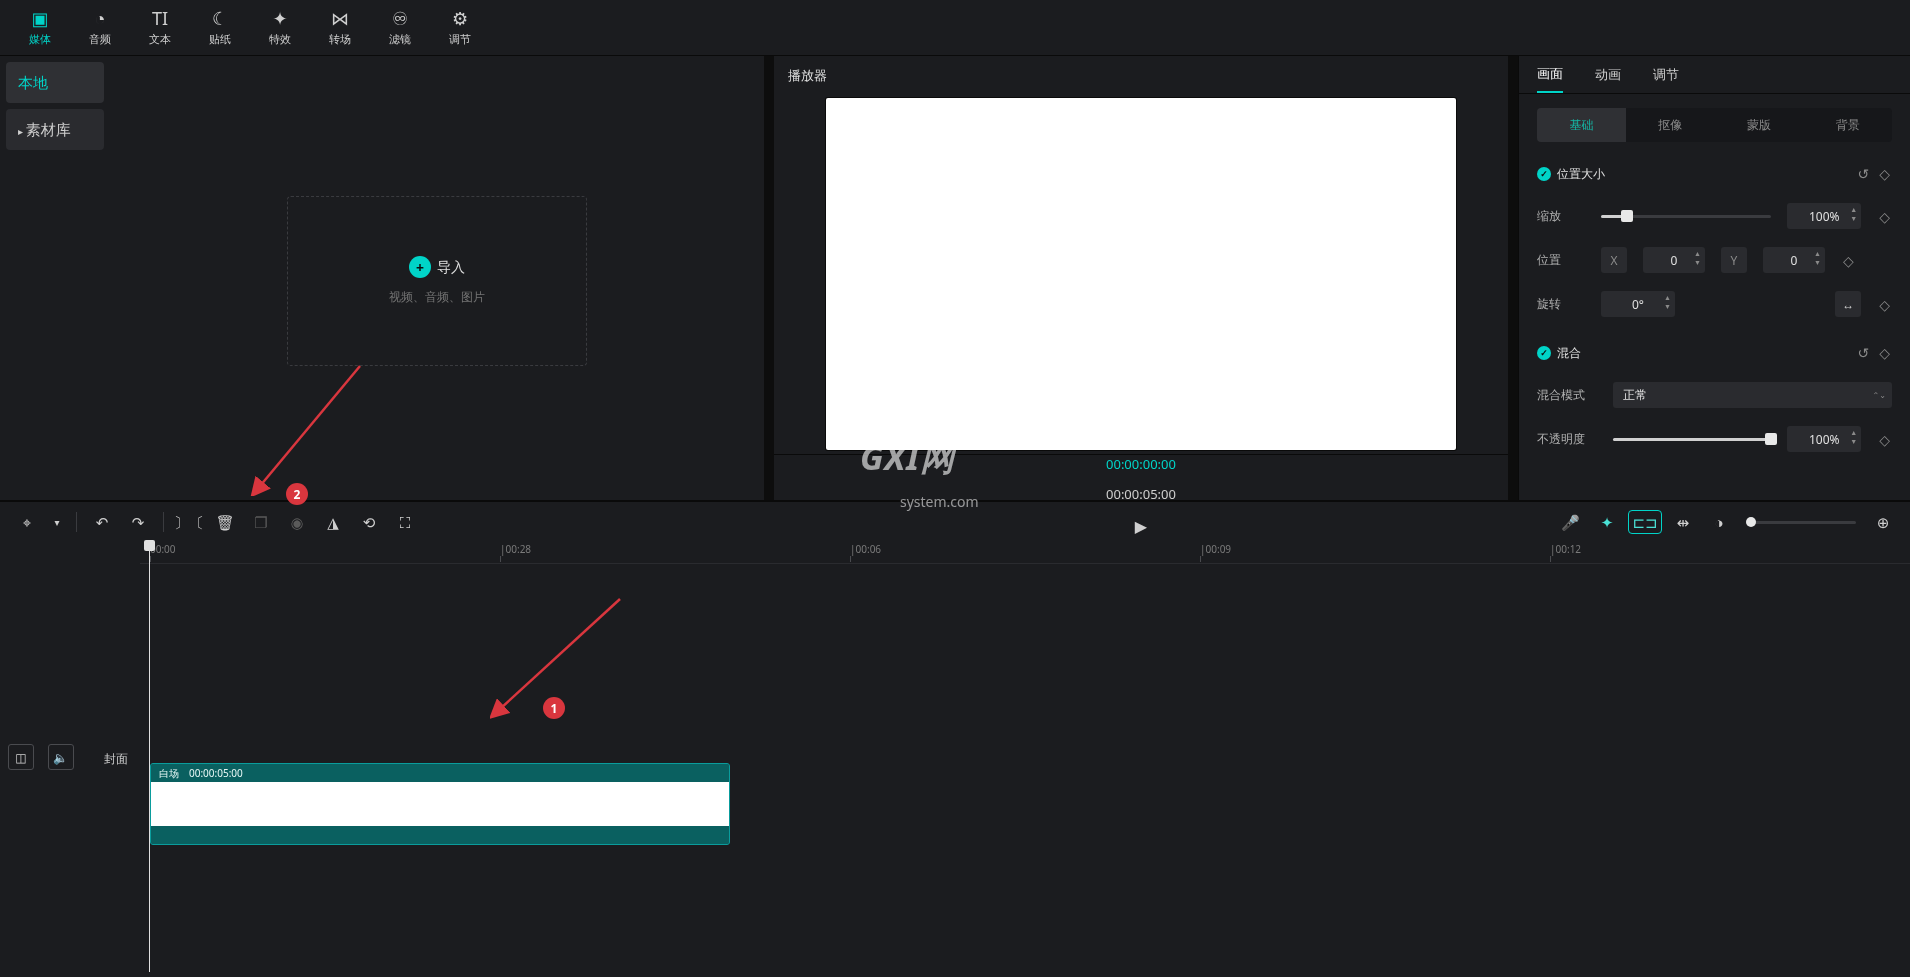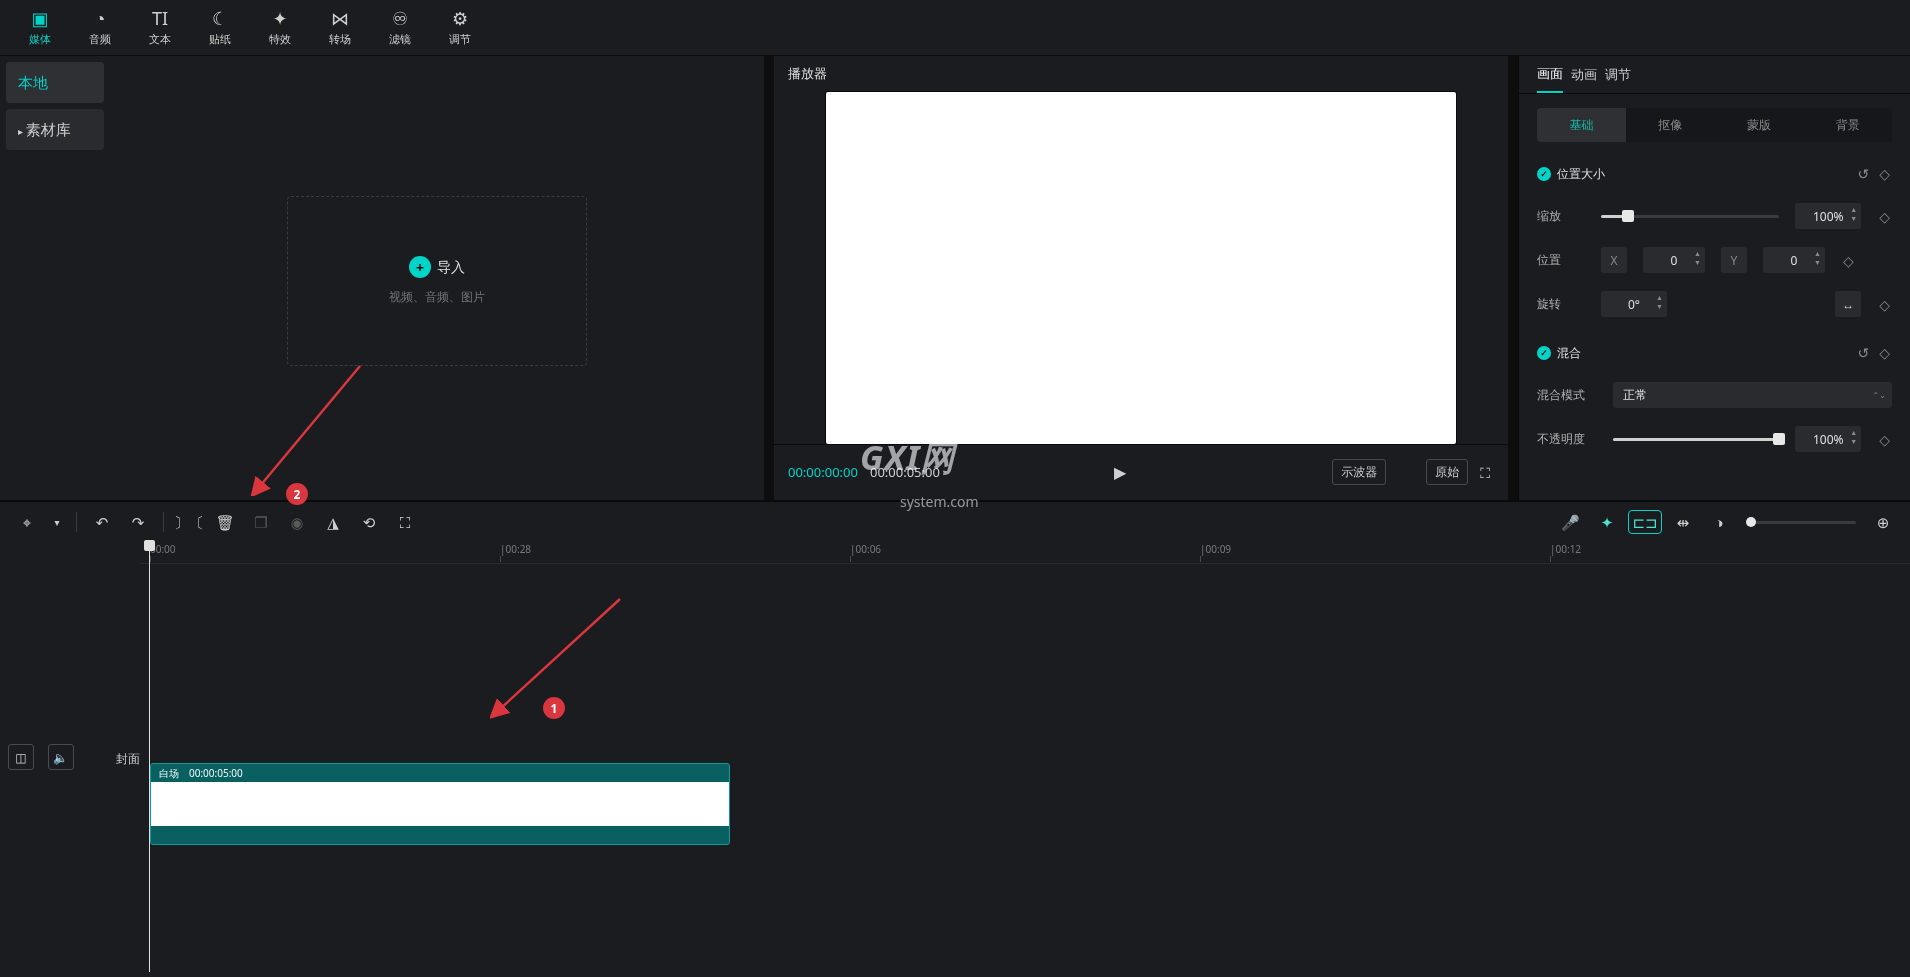--- a/index.html
+++ b/index.html
@@ -148,26 +148,27 @@
   background: #1b1c1f;
 }
 .player-canvas {
   width: 630px;
   height: 352px;
   background: #fff;
   border-radius: 2px;
   box-shadow: 0 0 0 1px #0a0a0a;
 }
 .player-controls {
-  height: 60px;
+  height: 46px;
   display: flex;
   align-items: center;
   padding: 0 14px;
   gap: 12px;
   border-top: 1px solid #0a0a0a;
+  flex-direction: column;
 }
 .time-current { color: #00d4c8; font-size: 13px; }
 .time-total { color: #cfcfcf; font-size: 13px; }
 .pc-spacer { flex: 1; display:flex; align-items:center; justify-content:center; }
 .play-btn { color: #cfcfcf; font-size: 16px; cursor: pointer; }
 .pc-right { display: flex; gap: 8px; align-items: center; }
 .pc-btn {
   border: 1px solid #4a4b4f;
   border-radius: 3px;
   padding: 3px 8px;
@@ -203,21 +204,21 @@
   width: 392px;
   background: #1b1c1f;
   display: flex;
   flex-direction: column;
   border-left: 1px solid #0a0a0a;
 }
 .insp-tabs {
   height: 38px;
   display: flex;
   align-items: center;
-  gap: 8px;
+  gap: 32px;
   padding: 0 18px;
   border-bottom: 1px solid #0a0a0a;
 }
 .insp-tab { color: #cfcfcf; font-size: 13px; cursor: pointer; padding: 8px 0; }
 .insp-tab.active { color: #fff; border-bottom: 2px solid #00d4c8; }
 .insp-subtabs {
   display: flex;
   padding: 14px 18px 10px;
   gap: 0;
 }
@@ -253,21 +254,21 @@
   flex: 1; height: 3px; background: #3a3b3f; border-radius: 2px;
   position: relative; cursor: pointer;
 }
 .slider-fill { position: absolute; left:0; top:0; height:100%; background: #d0d0d0; border-radius: 2px; }
 .slider-thumb {
   position: absolute; top: 50%;
   width: 12px; height: 12px; border-radius: 2px;
   background: #e8e8e8; transform: translate(-50%, -50%);
 }
 .num-input {
-  width: 66px; height: 26px;
+  width: 74px; height: 26px;
   background: #2a2b2f; border: none; border-radius: 3px;
   color: #e0e0e0; text-align: center;
   display: flex; align-items: center; justify-content: center;
   font-size: 12px; position: relative;
 }
 .num-input.sm { width: 62px; }
 .num-input .spin { position: absolute; right: 4px; top: 2px; display:flex; flex-direction:column; gap:0; font-size:7px; color:#8a8a8a;}
 .axis-lbl {
   width: 26px; height: 26px; background: #2a2b2f;
   display: flex; align-items: center; justify-content: center;
@@ -351,21 +352,21 @@
 .track-controls {
   position: absolute; left: 8px; top: 180px;
   display: flex; gap: 14px; align-items: center;
 }
 .track-ctrl {
   width: 26px; height: 26px; border: 1px solid #4a4b4f;
   border-radius: 3px; display:flex; align-items:center; justify-content:center;
   color: #cfcfcf; cursor: pointer; font-size: 12px;
 }
 .cover-btn {
-  position: absolute; left: 106px; top: 180px;
+  position: absolute; left: 94px; top: 180px;
   padding: 6px 10px; color: #cfcfcf;
   border-radius: 3px; cursor: pointer; font-size: 12px;
 }
 .clip {
   position: absolute; left: 150px; top: 155px;
   width: 580px; height: 82px;
   background: #0d6b6b;
   border-radius: 3px;
   overflow: hidden;
   cursor: pointer;

